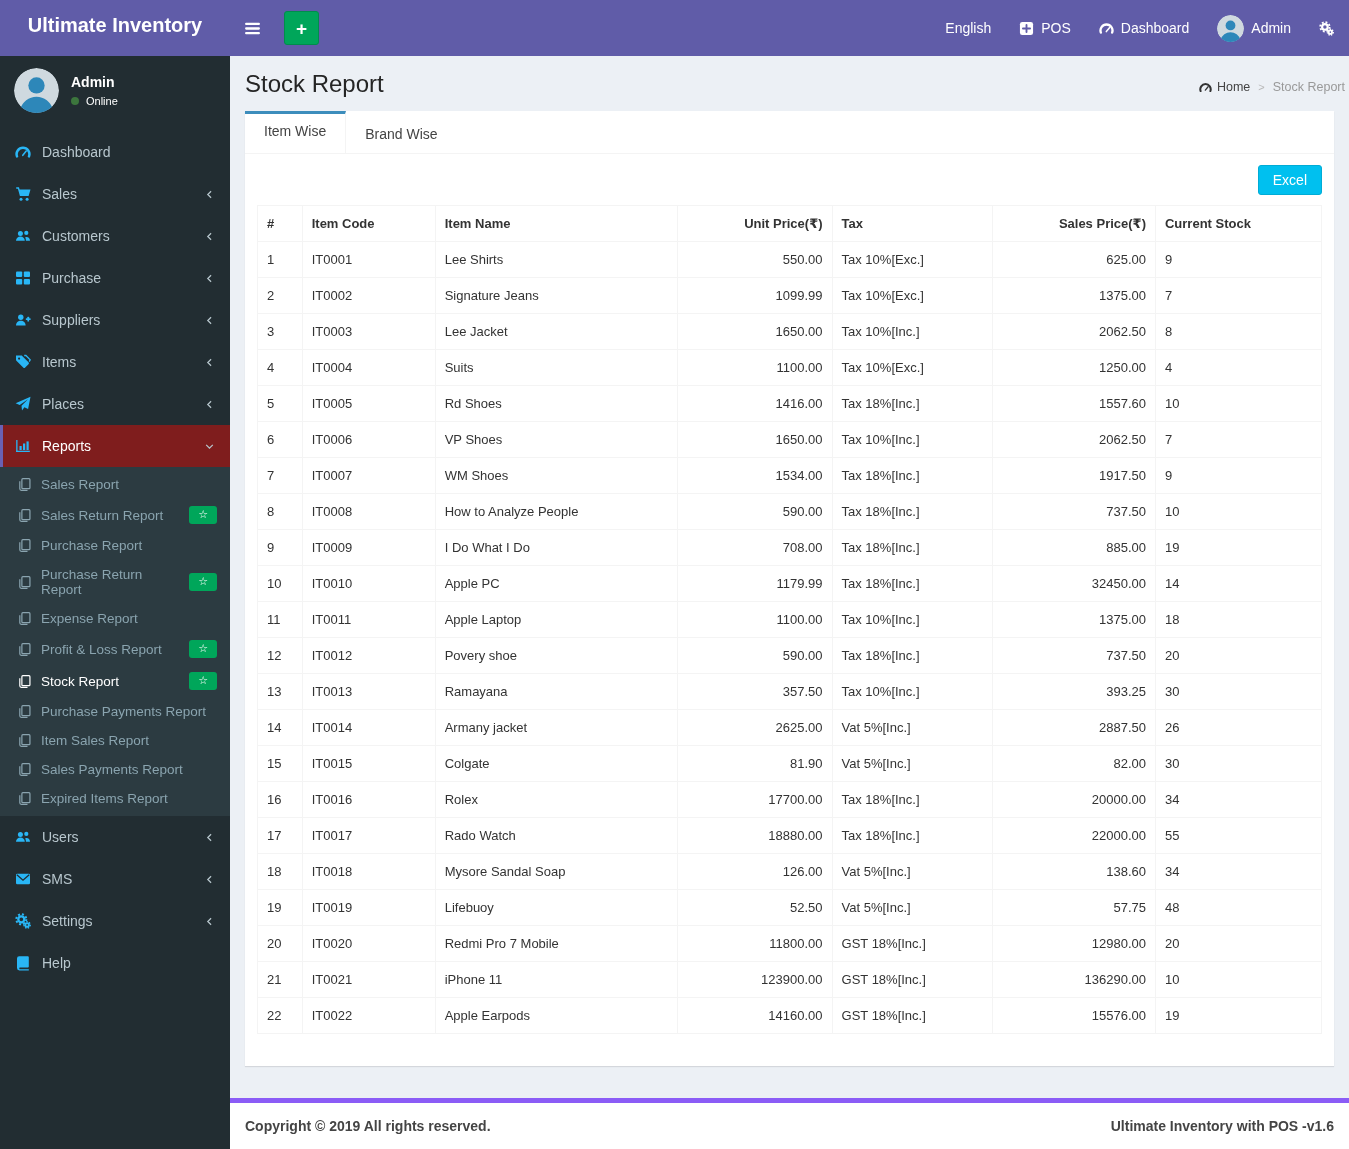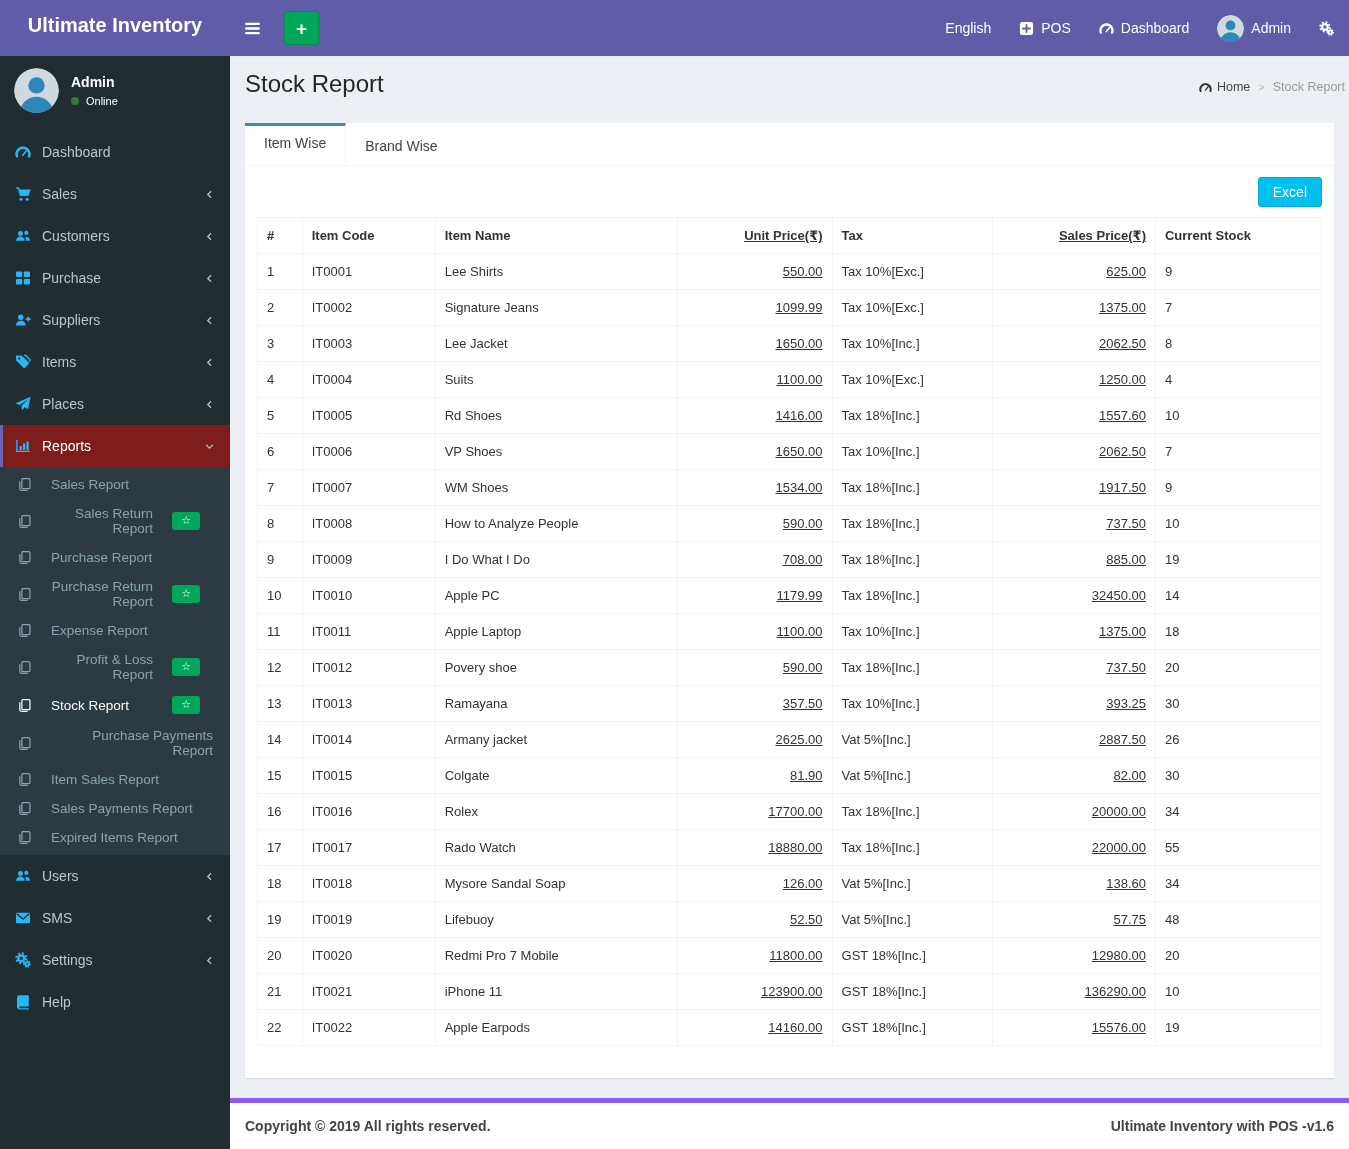--- a/index.html
+++ b/index.html
@@ -27,48 +27,48 @@
   .user-name { color:#fff; font-weight:bold; font-size:14px; margin-bottom:5px; }
   .status { font-size:11px; color:#fff; display:flex; align-items:center; gap:7px; }
   .dot { width:8px; height:8px; border-radius:50%; background:#3c763d; display:inline-block; }
 
   .menu { list-style:none; margin-top:8px; font-size:14px; }
   .menu-item { display:flex; align-items:center; gap:11px; padding:13px 15px 13px 12px; border-left:3px solid transparent; cursor:pointer; color:#b8c7ce; }
   .menu-item .icon { width:16px; height:16px; color:#29b6f6; flex-shrink:0; }
   .menu-item.active { background:#7f1d1d; border-left-color:#6a61b3; color:#fff; }
   .menu-item .chevron { margin-left:auto; width:11px; height:11px; color:#b8c7ce; }
   .submenu { list-style:none; background:#2c3b41; font-size:13.5px; padding:3px 0; }
-  .submenu-item { display:flex; align-items:center; gap:19px; padding:7px 17px 7px 17px; color:#8aa4af; cursor:pointer;text-align:right; }
+  .submenu-item { display:flex; align-items:center; gap:9px; padding:7px 0 7px 17px; color:#8aa4af; cursor:pointer; }
   .submenu-item .icon { width:15px; height:15px; color:#8aa4af; flex-shrink:0; }
   .submenu-item.active { color:#fff; }
   .submenu-item.active .icon { color:#fff; }
   .badge-star { margin-left:auto; margin-right:13px; background:#00a65a; color:#fff; border-radius:3px; font-size:11px; line-height:1; padding:3px 9px 4px; }
 
   
   .content-col { flex:1; display:flex; flex-direction:column; background:#ecf0f5; min-width:0; }
   .content { flex:1; }
   .content-header { position:relative; padding:14px 15px 9px; }
   .page-title { font-size:24px; font-weight:400; color:#252525; }
   .breadcrumb { position:absolute; right:4px; top:24px; font-size:12.5px; color:#444; display:flex; align-items:center; gap:8px; }
   .breadcrumb a { color:#444; text-decoration:none; display:flex; align-items:center; gap:5px; cursor:pointer; }
   .breadcrumb .icon { width:13px; height:13px; color:#333; }
   .breadcrumb .sep { color:#b8b8b8; font-size:11px; }
   .breadcrumb .current { color:#999; }
 
-  .panel { background:#fff; margin:16px 15px; box-shadow:0 1px 1px rgba(0,0,0,.1); }
+  .panel { background:#fff; margin:4px 15px; box-shadow:0 1px 1px rgba(0,0,0,.1); }
   .tab-header { display:flex; border-bottom:1px solid #f4f4f4; }
   .tab { padding:12px 19px 11px; font-size:14px; color:#444; cursor:pointer; border-top:3px solid transparent; }
   .tab.active { border-top-color:#3c8dbc; border-right:1px solid #f4f4f4; padding-top:9px; }
   .tab-content { padding:11px 12px 32px; display:flex; flex-direction:column; }
   .btn-excel { align-self:flex-end; background:#00c0ef; border:1px solid #00acd6; color:#fff; font-size:14px; padding:6px 14px; border-radius:3px; cursor:pointer; margin-bottom:10px; }
 
   table.stock-table { width:100%; border-collapse:collapse; font-size:13px; color:#333; }
   .stock-table th, .stock-table td { border:1px solid #f4f4f4; padding:10px 9px; text-align:left; }
   .stock-table th { font-weight:bold; }
-  .stock-table .c3, .stock-table .c5 { text-align:right;text-decoration:underline; }
+  .stock-table .c3, .stock-table .c5 { text-align:right; }
 
   .footer { background:#fff; border-top:5px solid #8b5cf6; padding:15px; display:flex; justify-content:space-between; font-size:14px; color:#444; font-weight:bold; }
 
   .icon { display:inline-flex; }
   .icon svg { width:100%; height:100%; display:block; }
 </style>
 </head>
 <body>
 
 <div class="app">

